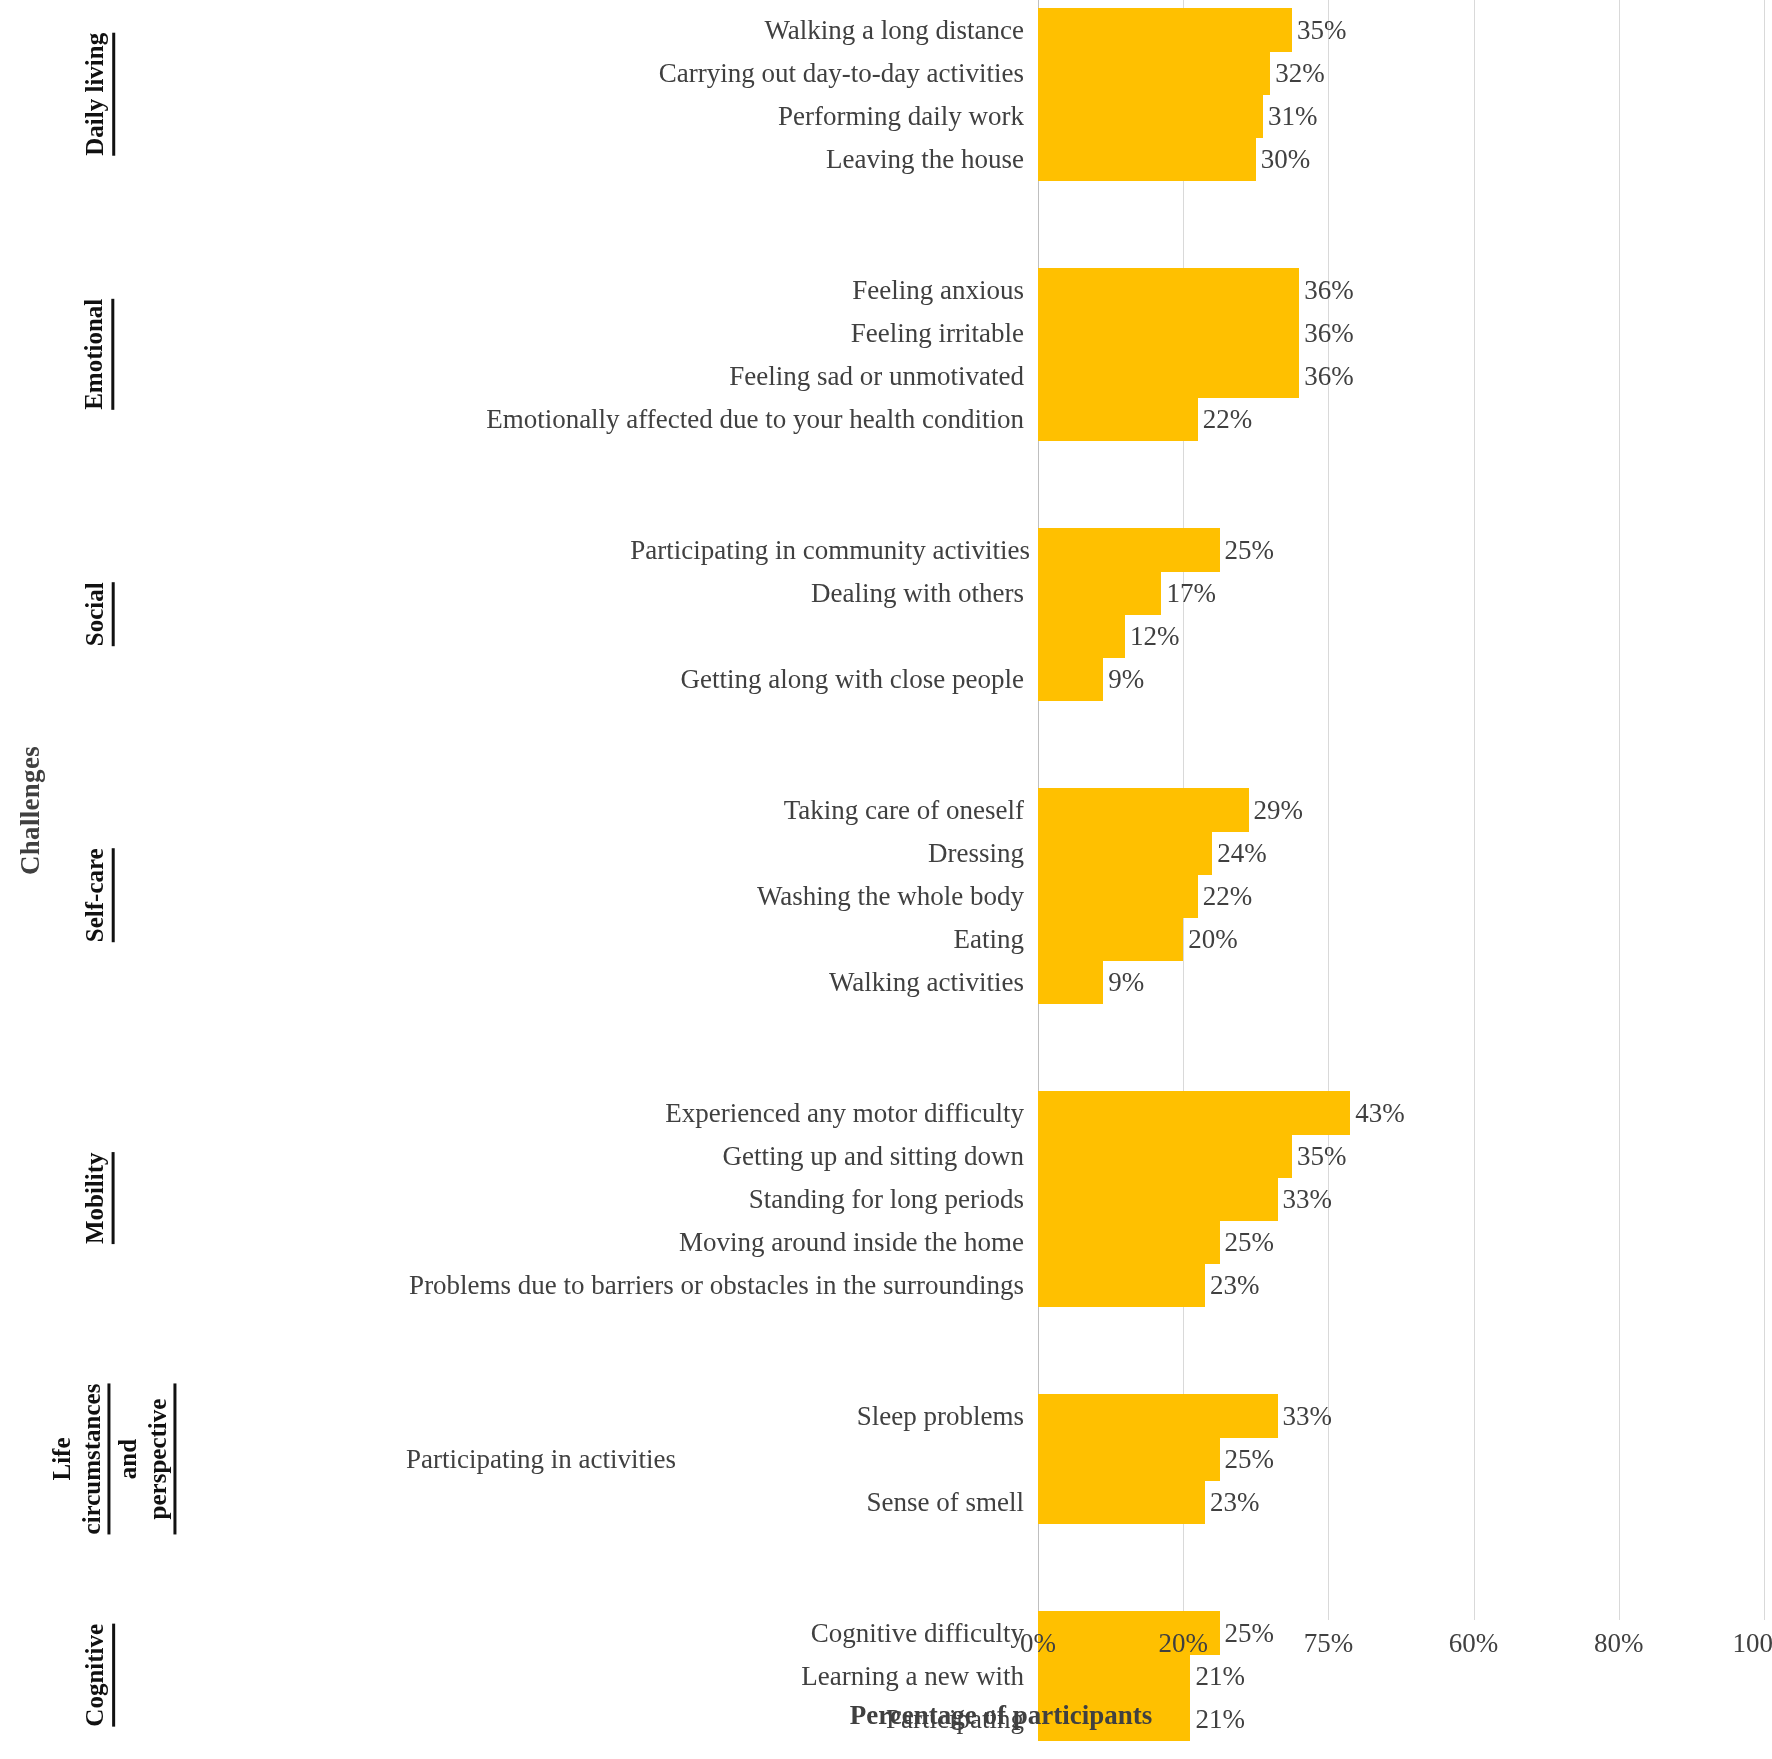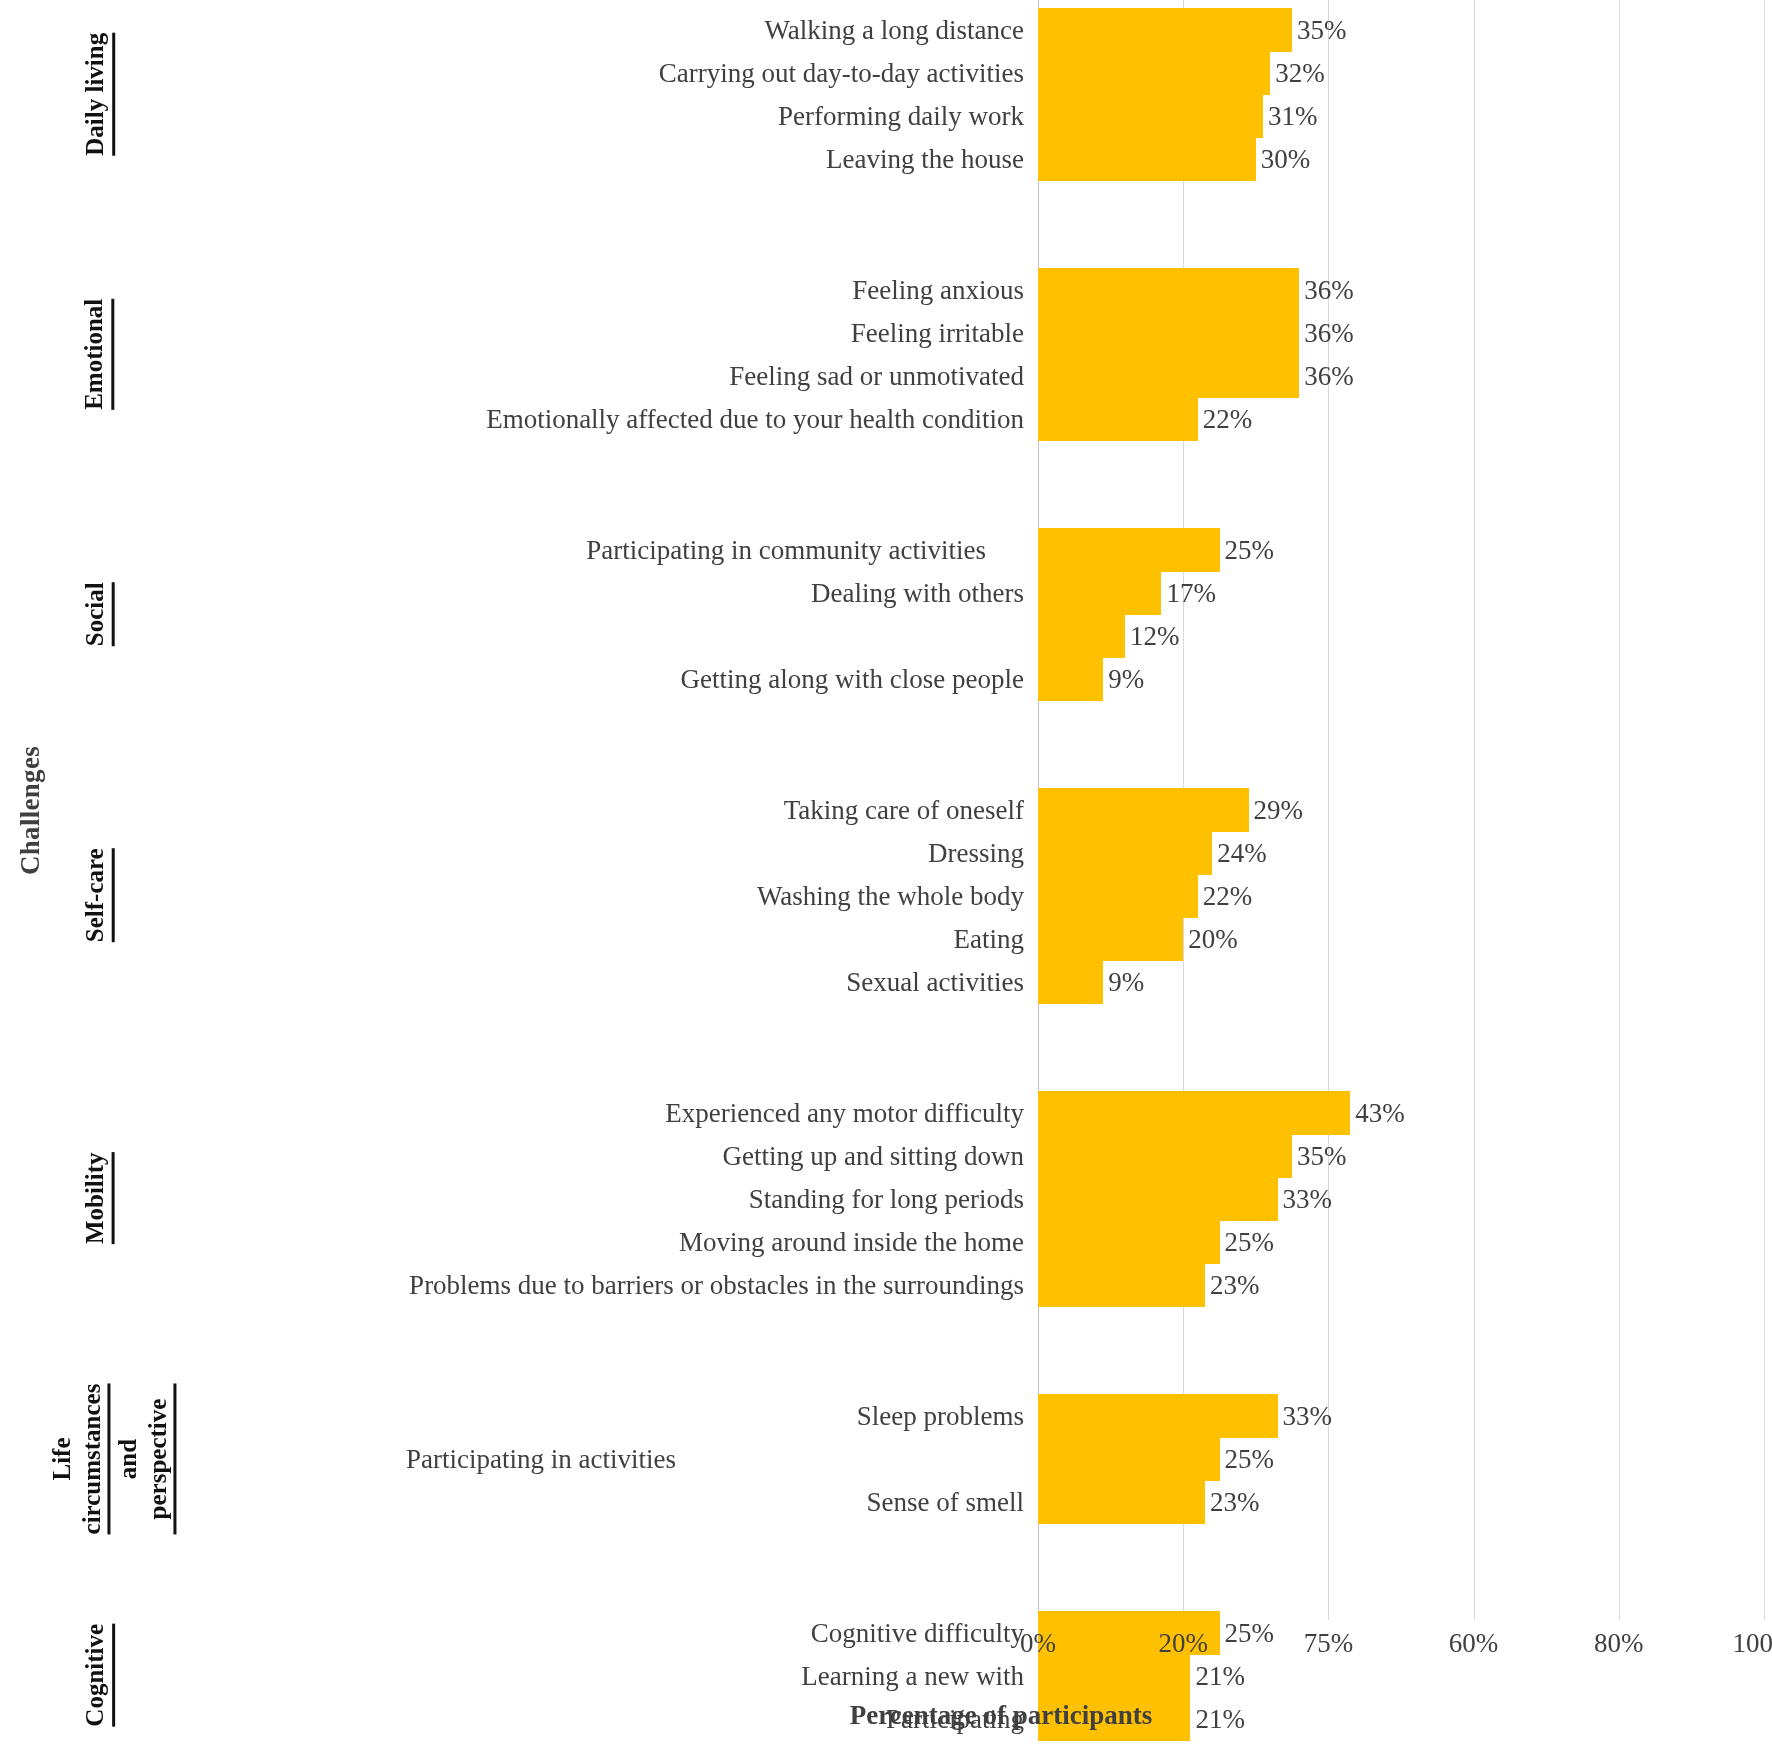--- a/index.html
+++ b/index.html
@@ -211,21 +211,21 @@
       </div>
       <div class="row" style="top: 397px; width: 1772px;">
         <div class="row-label" style="right: 734px;">Emotionally affected due to your health condition</div>
         <div class="bar" style="left: 1038px; width: 159.72px; background: rgb(255, 192, 0);"></div>
         <div class="bar-value" style="left: 1197.72px;">22%</div>
       </div>
       <div class="group-label" style="top: 268px; height: 172px;">
         <div class="rot">Emotional</div>
       </div>
       <div class="row" style="top: 528px; width: 1772px;">
-        <div class="row-label" style="right: 772px;">Participating in community activities</div>
+        <div class="row-label" style="right: 728px;">Participating in community activities</div>
         <div class="bar" style="left: 1038px; width: 181.5px; background: rgb(255, 192, 0);"></div>
         <div class="bar-value" style="left: 1219.5px;">25%</div>
       </div>
       <div class="row" style="top: 571px; width: 1772px; font-family: Liberation Serif, serif;">
         <div class="row-label" style="right: 734px;">Dealing with others</div>
         <div class="bar" style="left: 1038px; width: 123.42px; background: rgb(255, 192, 0);"></div>
         <div class="bar-value" style="left: 1161.42px;">17%</div>
       </div>
       <div class="row" style="top: 614px; width: 1772px;">
         <div class="bar" style="left: 1038px; width: 87.12px; background: rgb(255, 192, 0);"></div>
@@ -253,21 +253,21 @@
         <div class="row-label" style="right: 734px;">Washing the whole body</div>
         <div class="bar" style="left: 1038px; width: 159.72px; background: rgb(255, 192, 0);"></div>
         <div class="bar-value" style="left: 1197.72px;">22%</div>
       </div>
       <div class="row" style="top: 917px; width: 1772px;">
         <div class="row-label" style="right: 734px;">Eating</div>
         <div class="bar" style="left: 1038px; width: 145.2px; background: rgb(255, 192, 0);"></div>
         <div class="bar-value" style="left: 1183.2px;">20%</div>
       </div>
       <div class="row" style="top: 960px; width: 1772px;">
-        <div class="row-label" style="right: 734px;">Sexual activities</div>
+        <div class="row-label" style="right: 734px;">Walking activities</div>
         <div class="bar" style="left: 1038px; width: 65.34px; background: rgb(255, 192, 0);"></div>
         <div class="bar-value" style="left: 1103.34px;">9%</div>
       </div>
       <div class="group-label" style="top: 788px; height: 215px;">
         <div class="rot">Self-care</div>
       </div>
       <div class="row" style="top: 1091px; width: 1772px;">
         <div class="row-label" style="right: 734px;">Experienced any motor difficulty</div>
         <div class="bar" style="left: 1038px; width: 312.18px; background: rgb(255, 192, 0);"></div>
         <div class="bar-value" style="left: 1350.18px;">43%</div>

